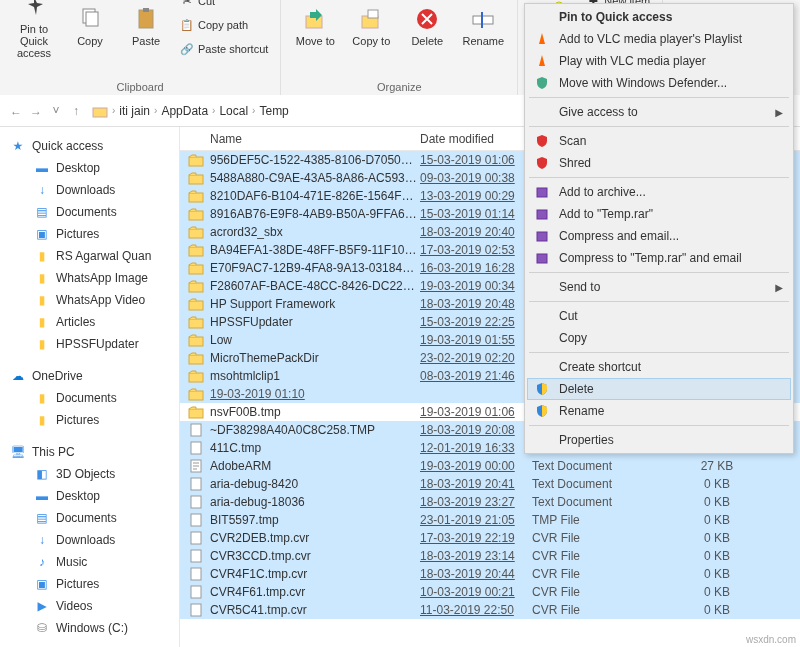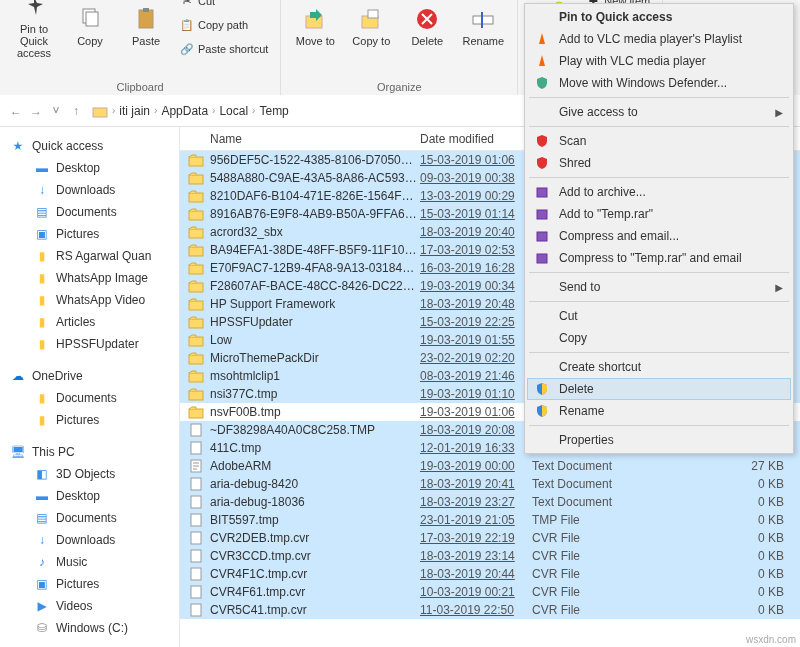--- a/index.html
+++ b/index.html
@@ -33,21 +33,21 @@
 .col-date { width: 112px; }
 .col-type { width: 118px; }
 .col-size { flex: 1; text-align: right; padding-right: 16px; }
 .rows { }
 .row { display: flex; height: 18px; align-items: center; font-size: 12px; }
 .row.sel { background: #cce8ff; }
 .row .rico { width: 16px; height: 16px; margin: 0 6px 0 8px; display: inline-flex; align-items: center; justify-content: center; }
 .row .rn { width: 210px; white-space: nowrap; overflow: hidden; text-overflow: ellipsis; }
 .row .rd { width: 112px; color: #555; text-decoration: underline; }
 .row .rt { width: 118px; color: #555; }
-.row .rs { flex: 1; text-align: right; padding-right: 16px; color: #555; }
+.row .rs { flex: 1; text-align: center; padding-right: 16px; color: #555; }
 .context-menu { position: absolute; top: 3px; left: 524px; width: 270px; background: #f0f0f0; border: 1px solid #ccc; box-shadow: 2px 2px 6px rgba(0,0,0,0.2); z-index: 100; padding: 2px; }
 .cm-item { display: flex; align-items: center; height: 22px; padding-left: 6px; font-size: 12px; cursor: pointer; position: relative; }
 .cm-item:hover, .cm-item.hov { background: #d8e6f2; border: 1px solid #a8cfeb; padding-left: 5px; height: 22px; }
 .cm-item .cico { width: 18px; height: 16px; margin-right: 8px; display: inline-flex; align-items: center; justify-content: center; }
 .cm-item .arrow { position: absolute; right: 8px; font-size: 10px; color: #555; }
 .cm-sep { height: 1px; background: #d0d0d0; margin: 3px 2px; }
 .cm-item.bold { font-weight: 600; }
 svg { display: block; }
 .watermark { position: absolute; bottom: 2px; right: 4px; font-size: 10px; color: #aaa; }
 </style>
@@ -450,21 +450,20 @@
           <span class="rt"></span>
           <span class="rs"></span>
         </div>
         <div class="row sel">
           <span class="rico">
             <svg width="16" height="16">
               <rect x="1" y="5" width="14" height="9" fill="#ffd96a" stroke="#d4a93a"></rect>
               <path d="M1 5l3-2h4v2" fill="#ffd96a" stroke="#d4a93a"></path>
             </svg>
           </span>
-          <span class="rn">nsi377C.tmp</span>
           <span class="rd">19-03-2019 01:10</span>
           <span class="rt"></span>
           <span class="rs"></span>
         </div>
         <div class="row">
           <span class="rico">
             <svg width="16" height="16">
               <rect x="1" y="5" width="14" height="9" fill="#ffd96a" stroke="#d4a93a"></rect>
               <path d="M1 5l3-2h4v2" fill="#ffd96a" stroke="#d4a93a"></path>
             </svg>

